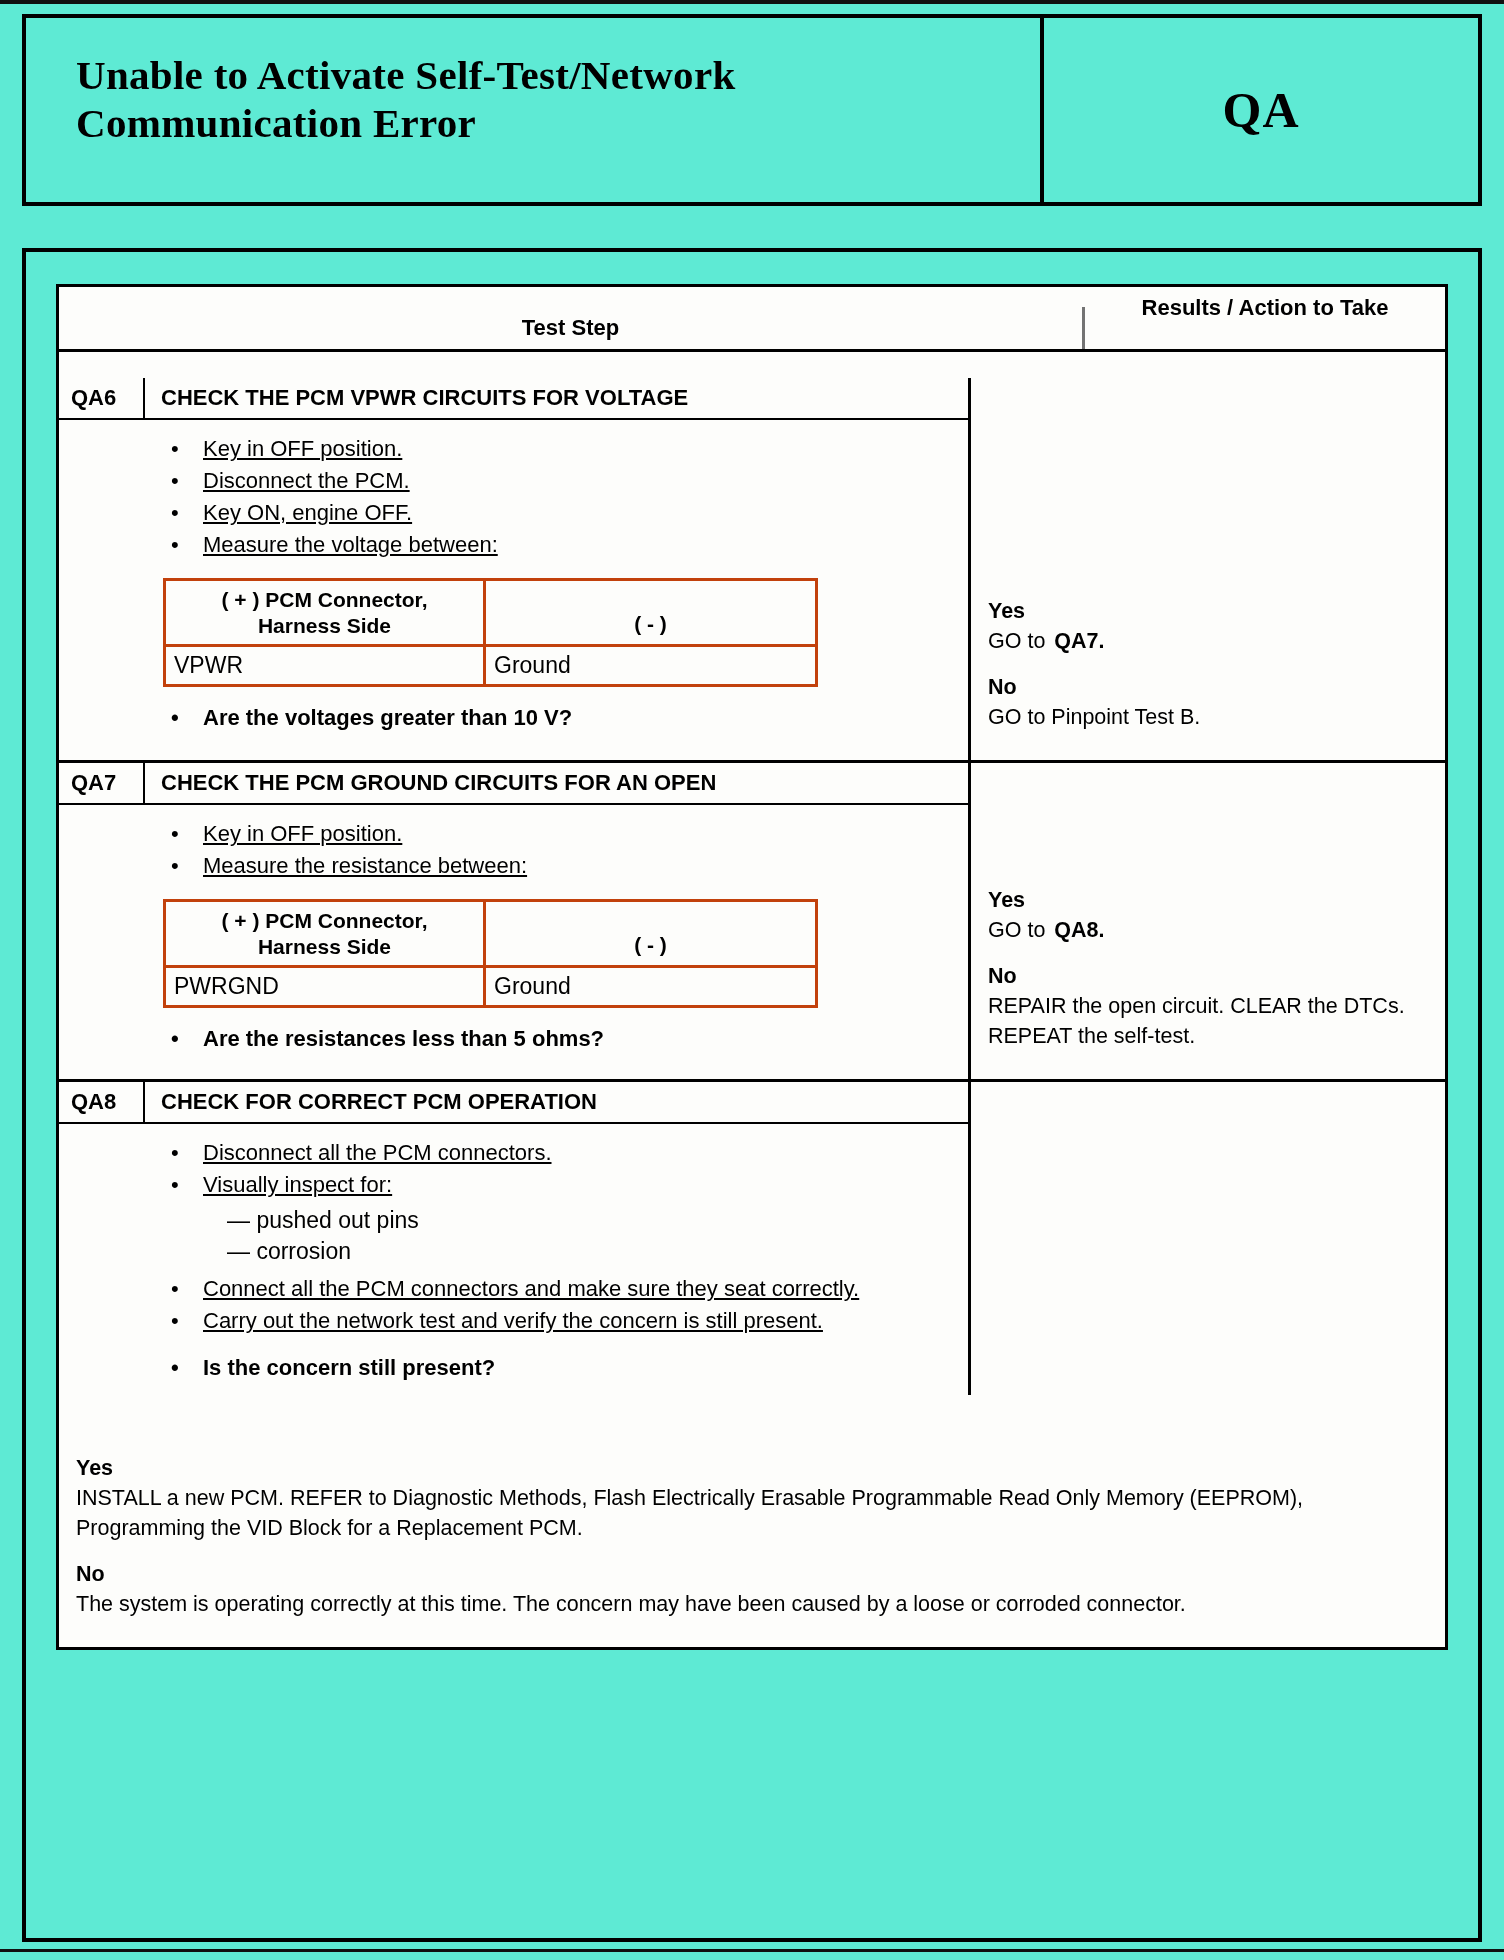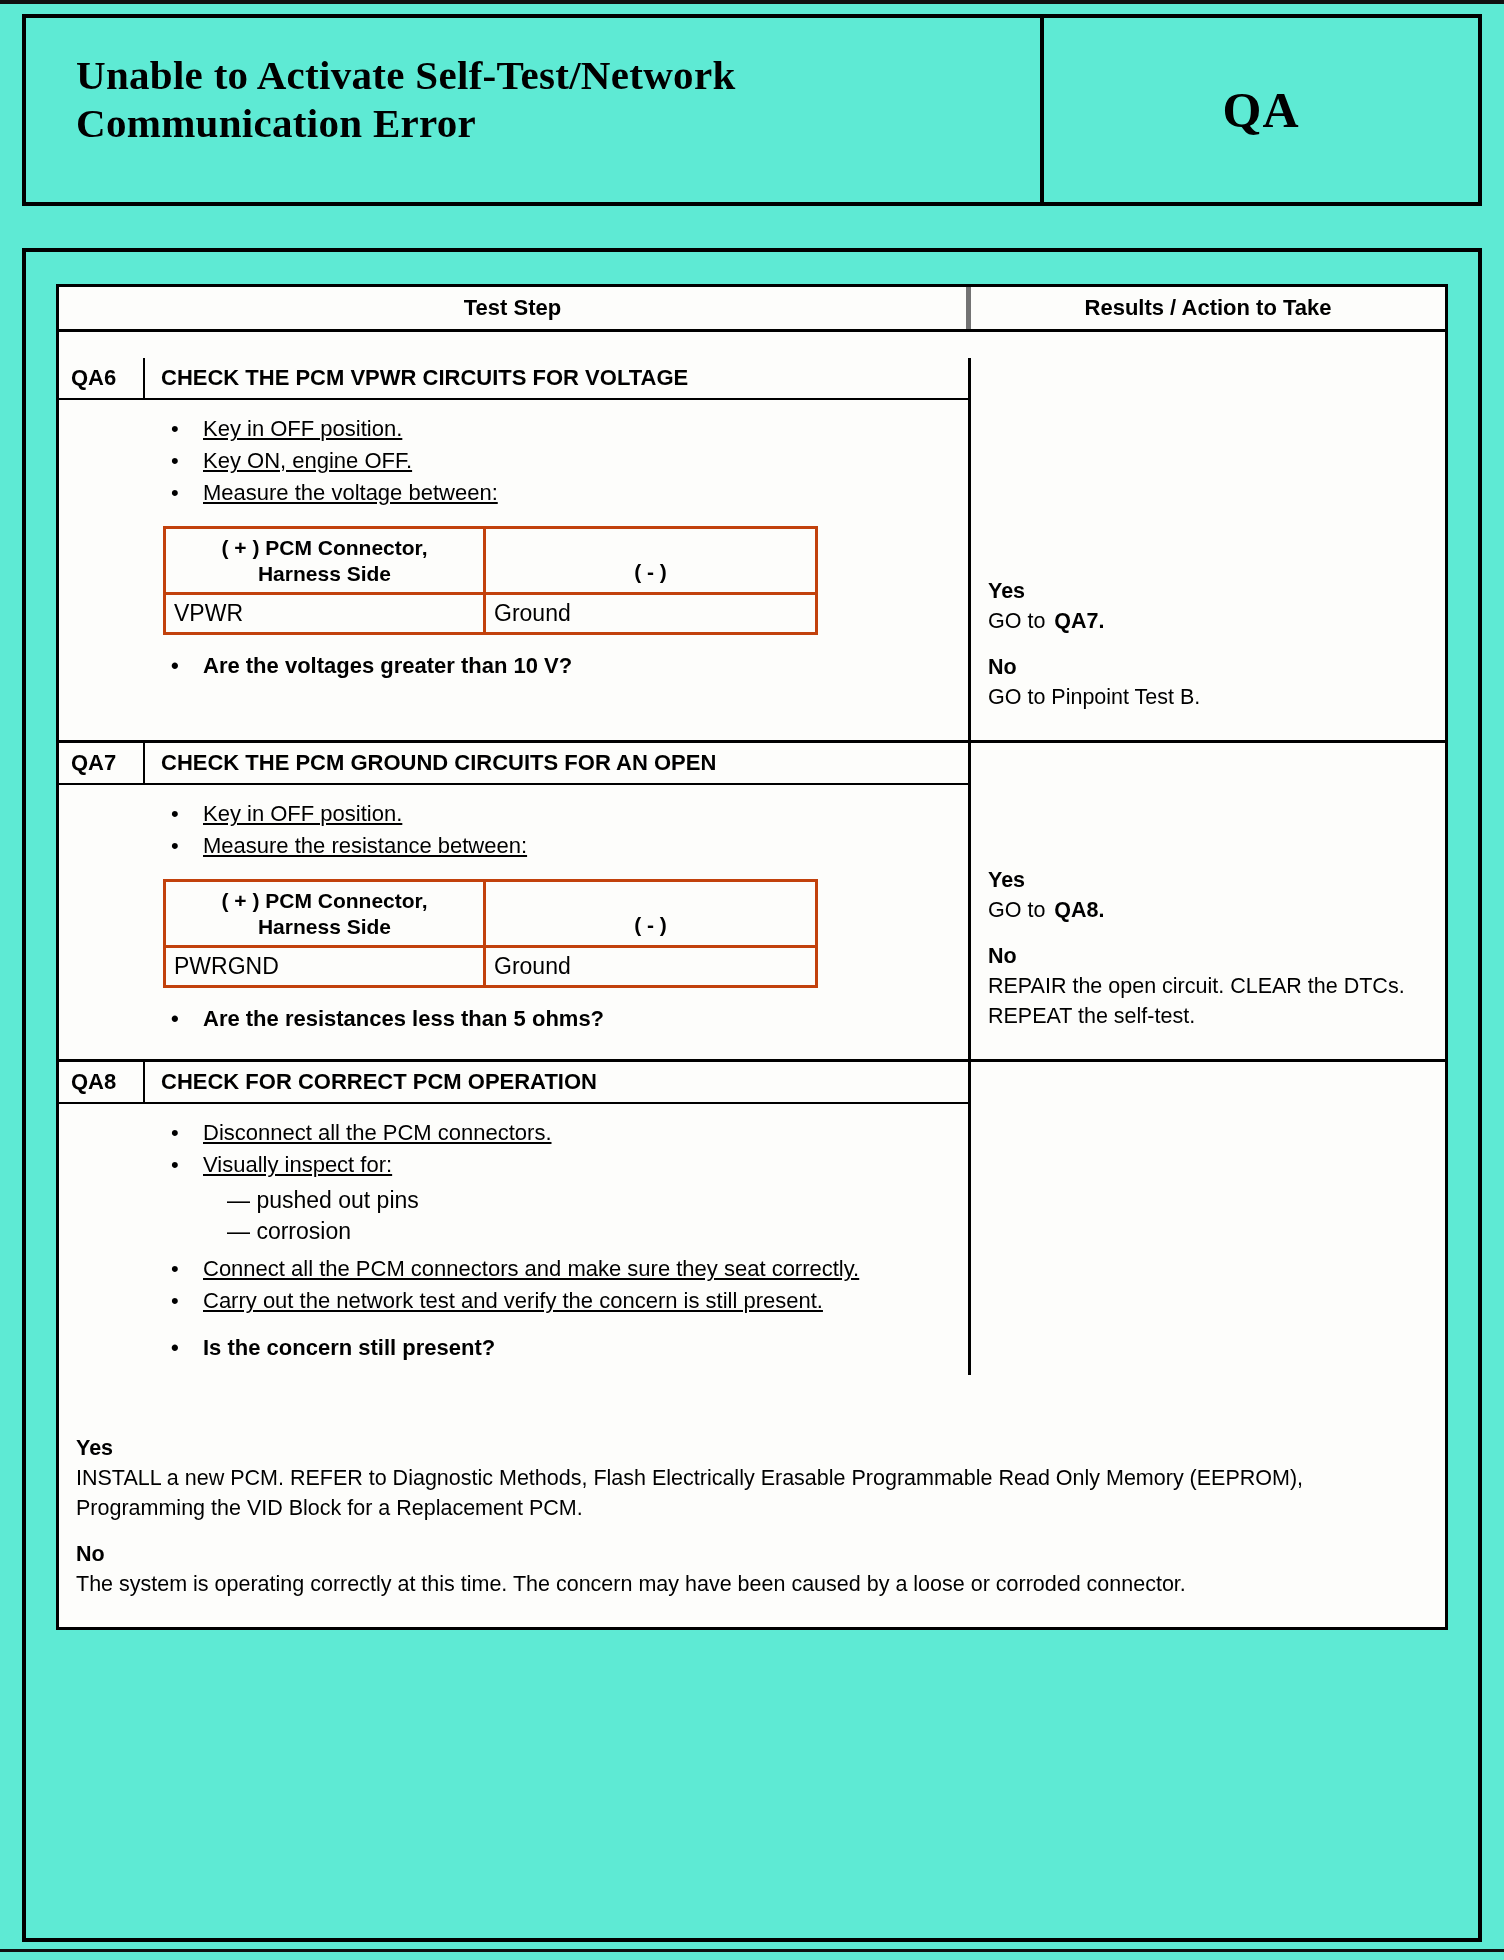--- a/index.html
+++ b/index.html
@@ -53,21 +53,21 @@
     width: 1460px; height: 1694px;
     border: 4px solid #000;
     padding: 32px 30px;
   }
 
   
   .test-table { border: 3px solid #000; width: 100%; background: #fdfdfb; }
 
   .thead { display: flex; border-bottom: 3px solid #000; }
   .th { font-weight: bold; font-size: 22px; text-align: center; padding: 8px 0; }
-  .th-left { width: 912px; border-right: 5px solid #737373; }
+  .th-left { width: 1026px; border-right: 3px solid #737373; margin-top: 20px; }
   .th-right { flex: 1; }
 
   .step-row { display: flex; border-bottom: 3px solid #000; }
   .step-row:last-child { border-bottom: none; flex-direction: column; }
 
   .step-left { width: 912px; border-right: 3px solid #000; display: flex; flex-direction: column; }
   .step-right { flex: 1; padding: 8px 14px 12px 17px; font-size: 21.5px; line-height: 30px; }
 
   .step-header { display: flex; border-bottom: 2px solid #000; }
   .step-id {
@@ -153,20 +153,21 @@
 
       <div class="step-row row-qa6">
         <div class="step-left">
           <div class="step-header">
             <div class="step-id">QA6</div>
             <div class="step-title">CHECK THE PCM VPWR CIRCUITS FOR VOLTAGE</div>
           </div>
           <div class="step-body">
             <ul class="bullets">
               <li>Key in OFF position.</li>
+              <li>Disconnect the PCM.</li>
               <li>Key ON, engine OFF.</li>
               <li>Measure the voltage between:</li>
             </ul>
             <table class="conn-table">
               <tbody>
                   <tr>
                 <th class="col-plus">
                   <span>( + ) PCM Connector,</span><br>
                   <span>Harness Side</span>
                 </th>

